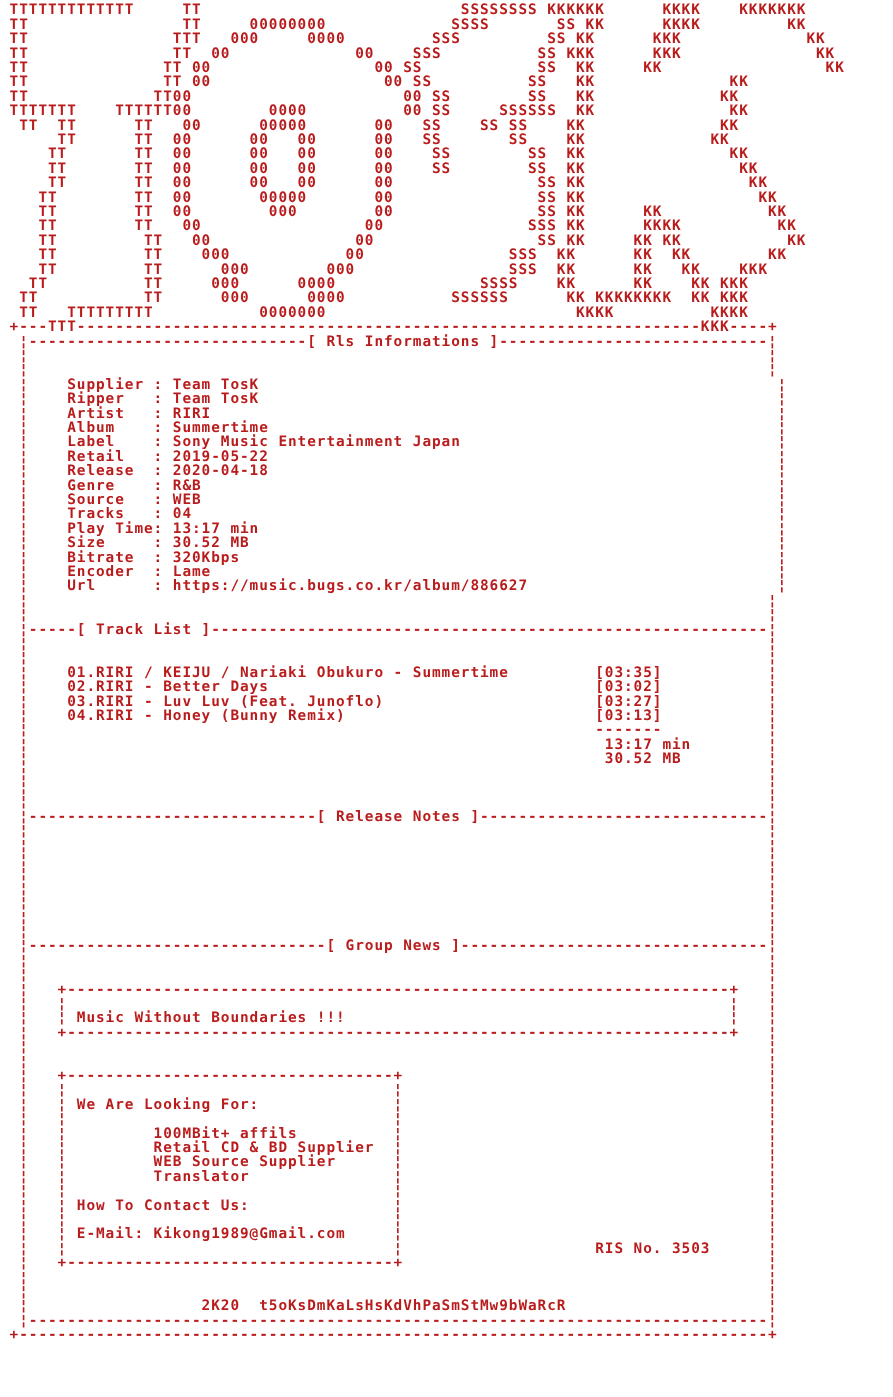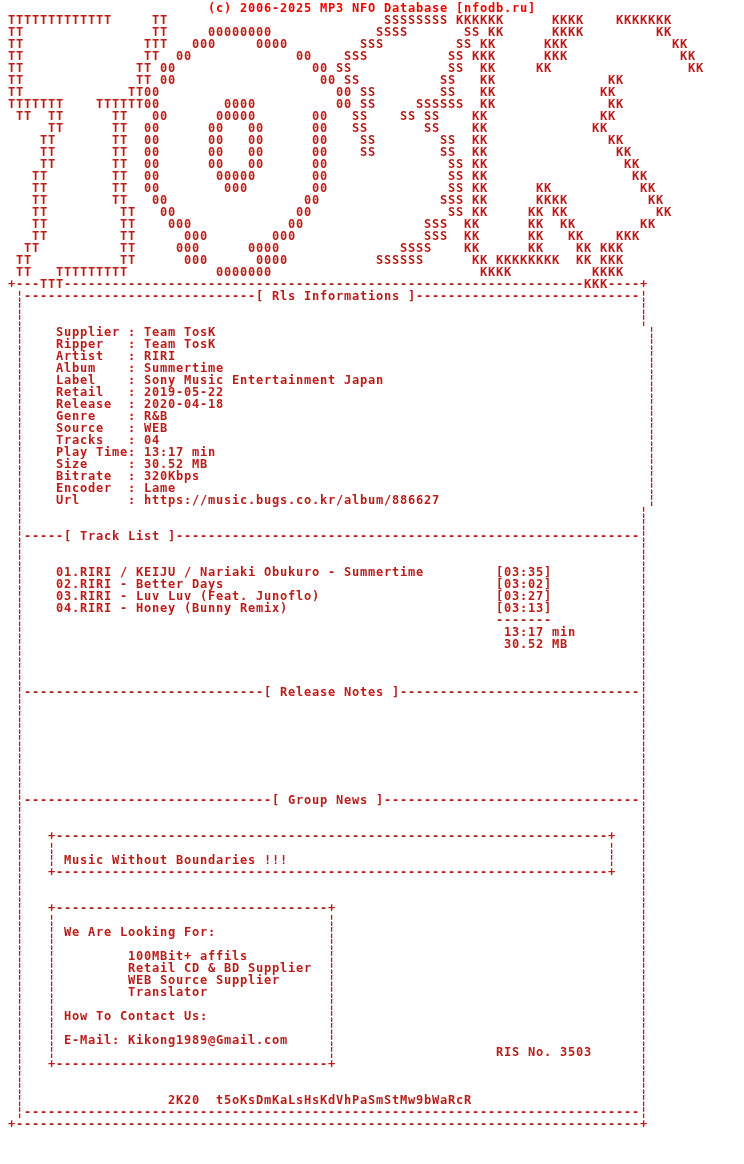--- a/index.html
+++ b/index.html
@@ -24,21 +24,20 @@
     color: #ee0000;
     padding-left: 208px;
     height: 12px;
   }
   #nfo-body { margin: 0; }
 </style>
 </head>
 <body>
 
 <div id="page">
-  <div id="nfodb-header" class="mono" style="color: rgb(238, 0, 0);">(c) 2006-2025 MP3 NFO Database [nfodb.ru]</div>
   <pre id="nfo-body" class="mono"> TTTTTTTTTTTTT     TT                           SSSSSSSS KKKKKK      KKKK    KKKKKKK
  TT                TT     00000000             SSSS       SS KK      KKKK         KK
  TT               TTT   000     0000         SSS         SS KK      KKK             KK
  TT               TT  00             00    SSS          SS KKK      KKK              KK
  TT              TT 00                 00 SS            SS  KK     KK                 KK
  TT              TT 00                  00 SS          SS   KK              KK
  TT             TT00                      00 SS        SS   KK             KK
  TTTTTTT    TTTTTT00        0000          00 SS     SSSSSS  KK              KK
   TT  TT      TT   00      00000       00   SS    SS SS    KK              KK
       TT      TT  00      00   00      00   SS       SS    KK             KK

